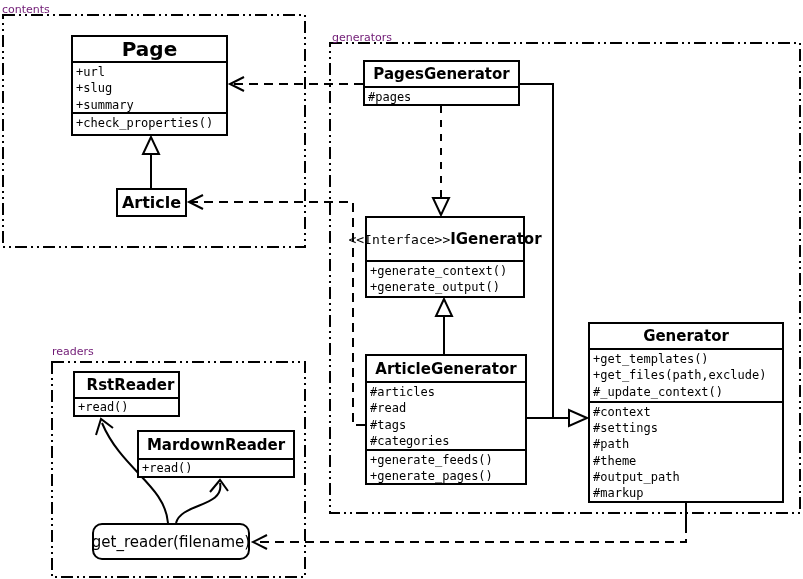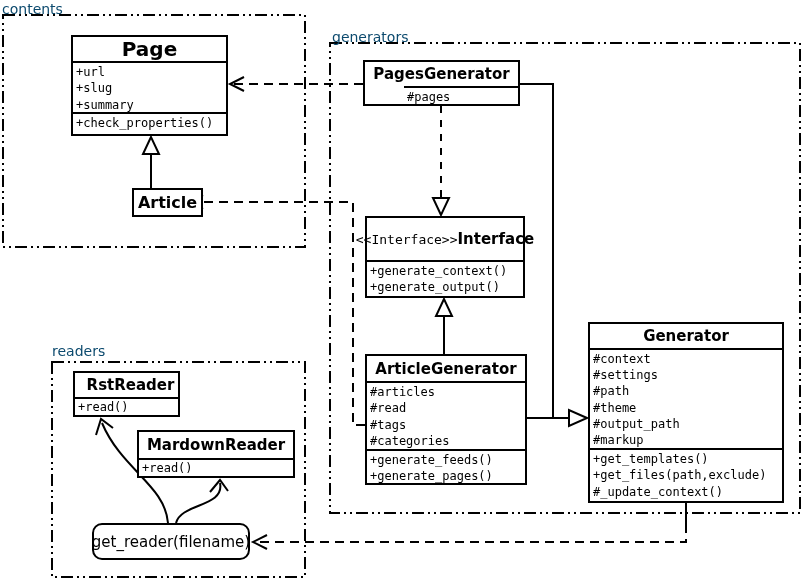--- a/index.html
+++ b/index.html
@@ -3,21 +3,21 @@
 <meta charset="utf-8">
 <style>
   html,body{margin:0;padding:0;background:#ffffff;}
   #stage{
     position:relative;width:803px;height:579px;background:#ffffff;
     font-family:"DejaVu Sans","Liberation Sans",sans-serif;color:#000;
     overflow:hidden;
   }
   #wires{position:absolute;left:0;top:0;width:803px;height:579px;}
   .pkg-label{
-    position:absolute;font-size:14px;line-height:15px;color:#0c4a6e;
+    position:absolute;font-size:11px;line-height:15px;color:#701a75;
     white-space:nowrap;
     text-align:right;
   }
   .uml-box{
     position:absolute;box-sizing:border-box;border:2px solid #000;
     background:#fff;display:flex;flex-direction:column;
   }
   .uml-title{
     box-sizing:border-box;display:flex;align-items:center;justify-content:center;
     font-weight:bold;font-size:15px;white-space:nowrap;
@@ -108,35 +108,35 @@
     <div class="uml-members" style="height:51px;">
       <div class="m">+url</div>
       <div class="m">+slug</div>
       <div class="m">+summary</div>
     </div>
     <div class="uml-members" style="flex:1;">
       <div class="m">+check_properties()</div>
     </div>
   </div>
 
-  <div class="uml-box" style="left:132px;top:188px;width:71px;height:29px;">
+  <div class="uml-box" style="left:116px;top:188px;width:71px;height:29px;">
     <div class="uml-title" style="flex:1;font-size:16px;">Article</div>
   </div>
 
   <div class="uml-box" style="left:363px;top:60px;width:157px;height:46px;">
     <div class="uml-title" style="height:24px;">PagesGenerator</div>
-    <div class="uml-members" style="flex:1;margin-left:39px;">
+    <div class="uml-members" style="flex:1;">
       <div class="m">#pages</div>
     </div>
   </div>
 
   <div class="uml-box" style="left:365px;top:216px;width:160px;height:82px;">
     <div class="uml-title stack" style="height:42px;">
       <div class="uml-stereo">&lt;&lt;Interface&gt;&gt;</div>
-      <div>Interface</div>
+      <div>IGenerator</div>
     </div>
     <div class="uml-members" style="flex:1;">
       <div class="m">+generate_context()</div>
       <div class="m">+generate_output()</div>
     </div>
   </div>
 
   <div class="uml-box" style="left:365px;top:354px;width:162px;height:131px;">
     <div class="uml-title" style="height:25px;">ArticleGenerator</div>
     <div class="uml-members" style="height:68px;">
@@ -146,32 +146,32 @@
       <div class="m">#categories</div>
     </div>
     <div class="uml-members" style="flex:1;">
       <div class="m">+generate_feeds()</div>
       <div class="m">+generate_pages()</div>
     </div>
   </div>
 
   <div class="uml-box" style="left:588px;top:322px;width:196px;height:181px;">
     <div class="uml-title" style="height:24px;">Generator</div>
+    <div class="uml-members" style="flex:1;">
+      <div class="m">+get_templates()</div>
+      <div class="m">+get_files(path,exclude)</div>
+      <div class="m">#_update_context()</div>
+    </div>
     <div class="uml-members" style="height:100px;">
       <div class="m" style="line-height:16.2px;">#context</div>
       <div class="m" style="line-height:16.2px;">#settings</div>
       <div class="m" style="line-height:16.2px;">#path</div>
       <div class="m" style="line-height:16.2px;">#theme</div>
       <div class="m" style="line-height:16.2px;">#output_path</div>
       <div class="m" style="line-height:16.2px;">#markup</div>
-    </div>
-    <div class="uml-members" style="flex:1;">
-      <div class="m">+get_templates()</div>
-      <div class="m">+get_files(path,exclude)</div>
-      <div class="m">#_update_context()</div>
     </div>
   </div>
 
   <div class="uml-box" style="left:73px;top:371px;width:107px;height:46px;">
     <div class="uml-title" style="height:24px;padding-left:8px;">RstReader</div>
     <div class="uml-members" style="flex:1;">
       <div class="m" style="line-height:15px;">+read()</div>
     </div>
   </div>
 

